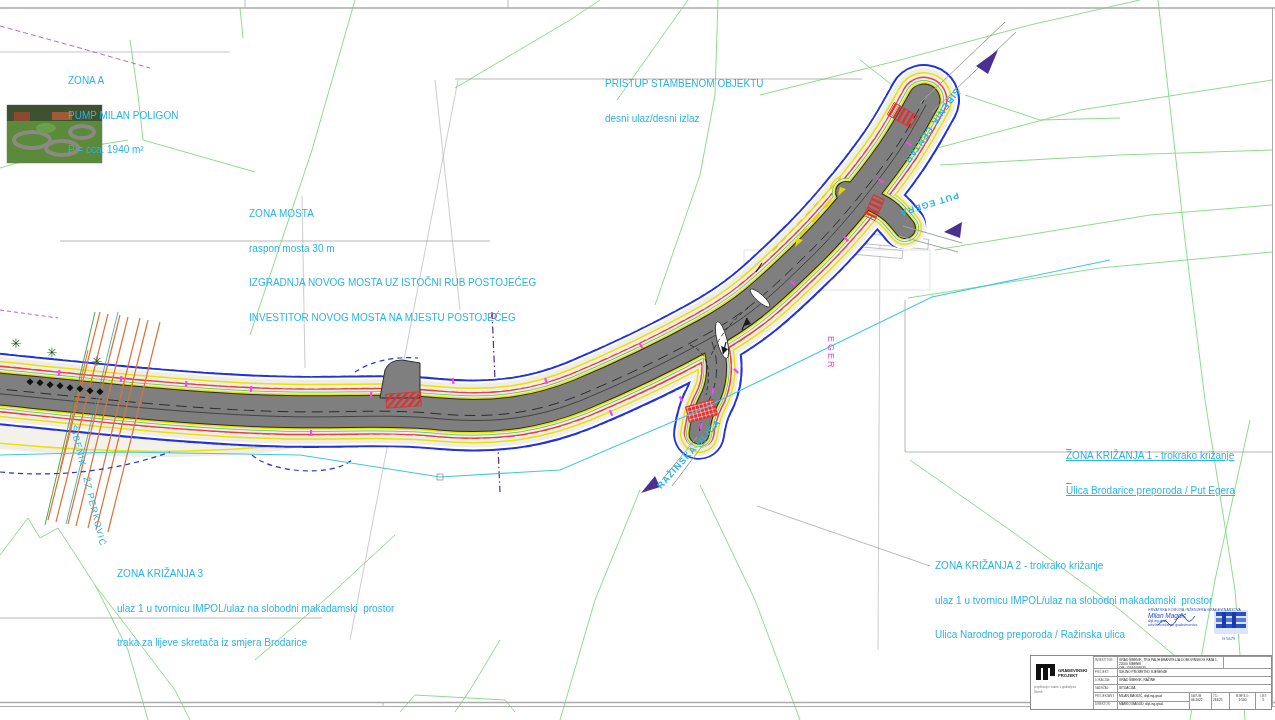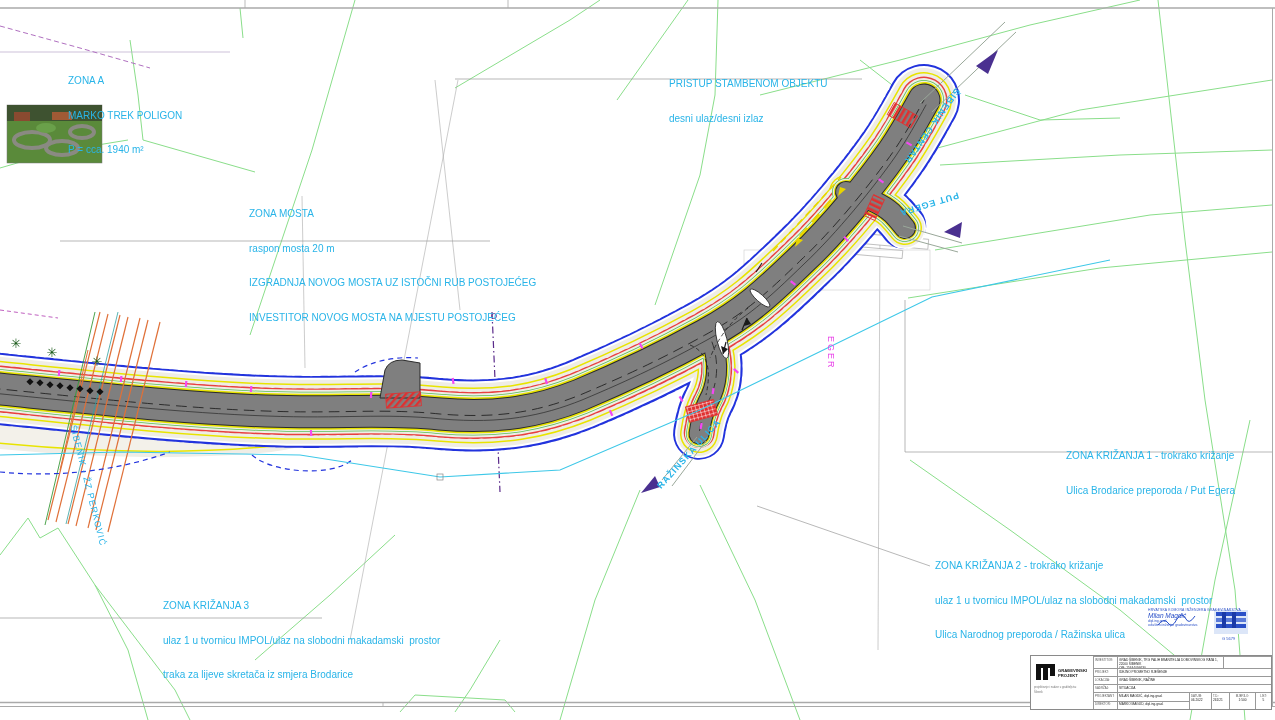--- a/index.html
+++ b/index.html
@@ -288,48 +288,48 @@
   <rect x="1216" y="612" width="30" height="4"></rect>
   <rect x="1216" y="618" width="30" height="4" fill="#5a7ad8"></rect>
   <rect x="1216" y="624" width="30" height="4"></rect>
   <rect x="1222" y="612" width="4" height="16" fill="#1a3aa8"></rect>
   <rect x="1232" y="612" width="4" height="16" fill="#1a3aa8"></rect>
 </g>
 </svg>
 
 <div class="ann" style="left:68px;top:52px;">
   <div>ZONA A</div>
-  <div>MARKO TREK POLIGON</div>
+  <div>PUMP MILAN POLIGON</div>
   <div>P = cca. 1940 m²</div>
 </div>
 
 <div class="ann" style="left:205px;top:185px;margin-left:44px;">
   <div>ZONA MOSTA</div>
-  <div>raspon mosta 20 m</div>
+  <div>raspon mosta 30 m</div>
   <div>IZGRADNJA NOVOG MOSTA UZ ISTOČNI RUB POSTOJEĆEG</div>
   <div>INVESTITOR NOVOG MOSTA NA MJESTU POSTOJEĆEG</div>
 </div>
 
-<div class="ann" style="left:669px;top:55px;">
+<div class="ann" style="left:605px;top:55px;">
   <div>PRISTUP STAMBENOM OBJEKTU</div>
   <div>desni ulaz/desni izlaz</div>
 </div>
 
-<div class="ann" style="left:1066px;top:427px;">
+<div class="ann" style="left:1066px;top:427px;text-decoration:underline;">
   <div>ZONA KRIŽANJA 1 - trokrako križanje</div>
   <div>Ulica Brodarice preporoda / Put Egera</div>
 </div>
 
 <div class="ann" style="left:935px;top:537px;">
   <div>ZONA KRIŽANJA 2 - trokrako križanje</div>
   <div>ulaz 1 u tvornicu IMPOL/ulaz na slobodni makadamski  prostor</div>
   <div>Ulica Narodnog preporoda / Ražinska ulica</div>
 </div>
 
-<div class="ann" style="left:117px;top:577px;margin-left:46px;">
+<div class="ann" style="left:117px;top:545px;">
   <div>ZONA KRIŽANJA 3</div>
   <div>ulaz 1 u tvornicu IMPOL/ulaz na slobodni makadamski  prostor</div>
   <div>traka za lijeve skretača iz smjera Brodarice</div>
 </div>
 
 <div class="rlabel" style="left:962px;top:92px;transform:rotate(125deg);">ŠIBENIK CENTAR</div>
 
 <div class="rlabel" style="left:960px;top:200px;transform:rotate(163deg);">PUT EGERA</div>
 
 <div class="rlabel" style="left:655px;top:484px;transform:rotate(-48deg);">RAŽINSKA ULICA</div>

